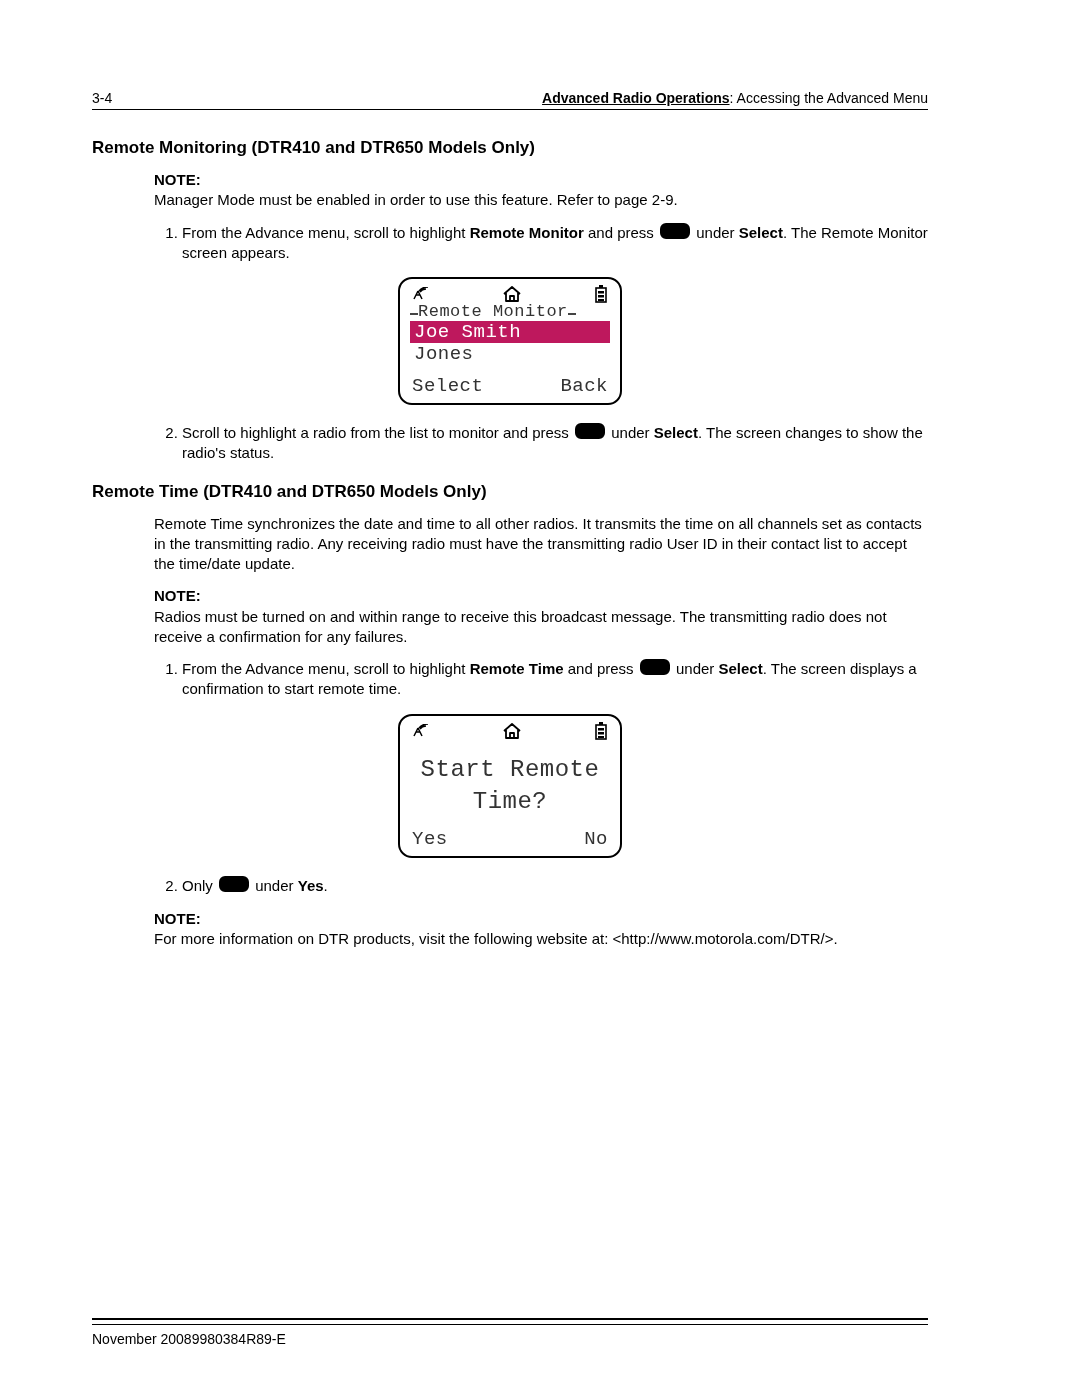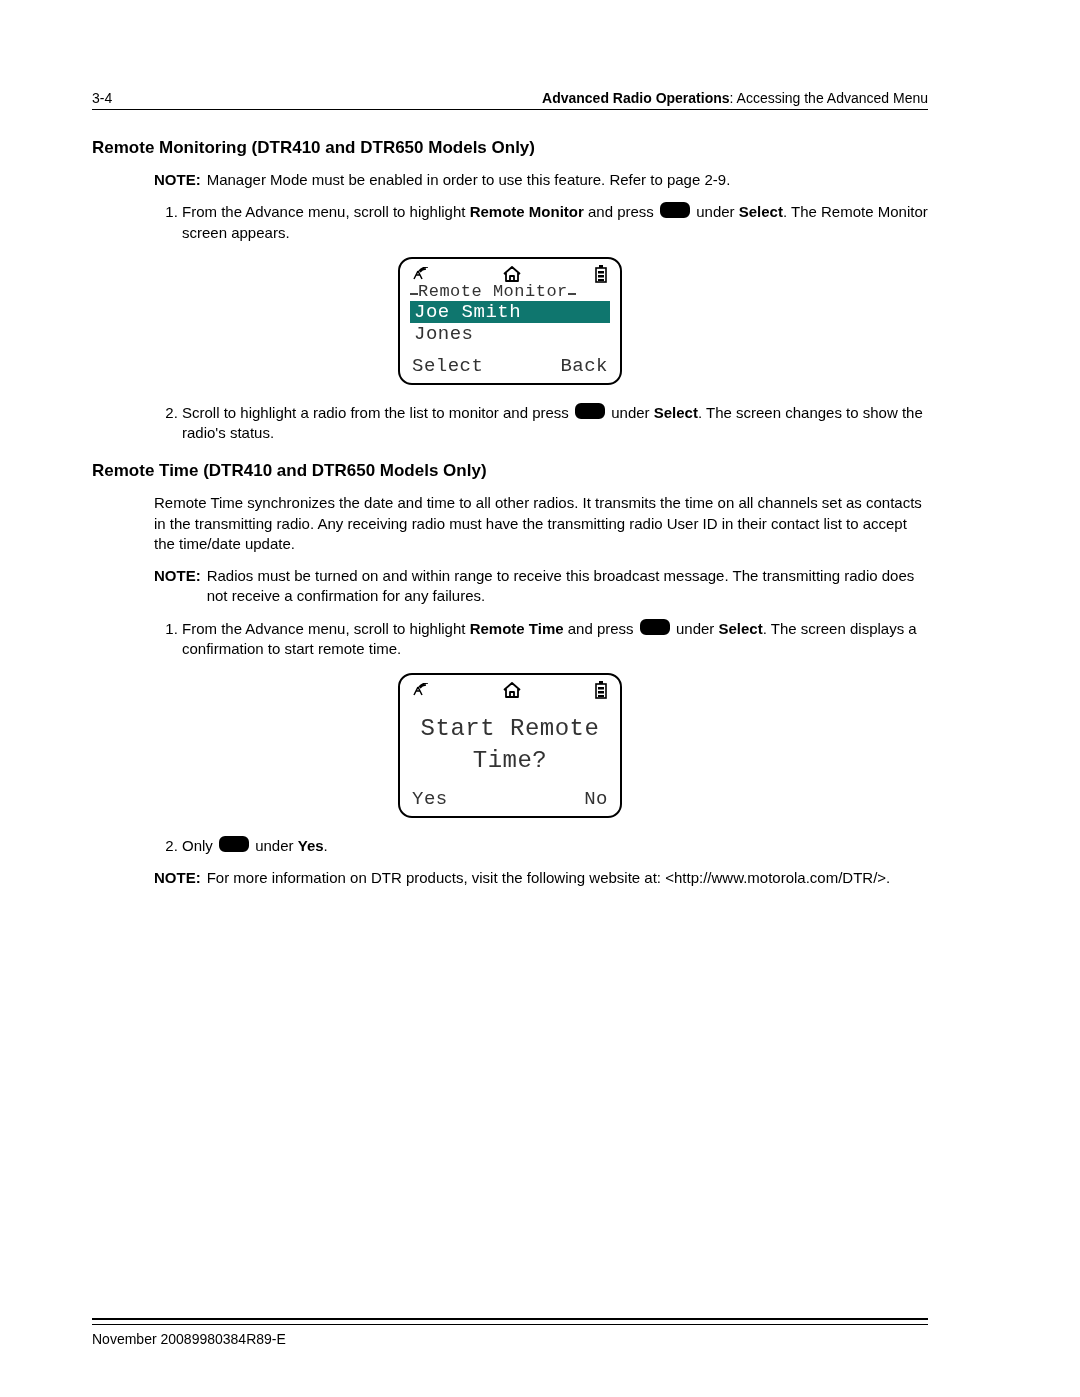--- a/index.html
+++ b/index.html
@@ -17,36 +17,37 @@
     position: relative;
   }
   .header-row {
     display: flex;
     justify-content: space-between;
     font-size: 14px;
     border-bottom: 1px solid #000;
     padding-bottom: 3px;
     margin-bottom: 28px;
   }
-  .header-right b { font-weight: bold; }
+  .header-right b { font-weight: bold; text-decoration: underline; }
   h2.section {
     font-size: 17px;
     font-weight: bold;
     margin: 18px 0 12px 0;
   }
   .body-block {
     margin-left: 62px;
     margin-bottom: 12px;
     line-height: 1.35;
   }
   .note-block {
     margin-left: 62px;
     margin-bottom: 12px;
     line-height: 1.35;
     display: flex;
+    flex-direction: column;
   }
   .note-label {
     font-weight: bold;
     white-space: nowrap;
     margin-right: 6px;
   }
   ol.steps {
     margin: 0 0 12px 62px;
     padding-left: 28px;
   }
@@ -97,21 +98,21 @@
     letter-spacing: 0.5px;
     white-space: nowrap;
   }
   .lcd-item {
     font-size: 19px;
     color: #333;
     padding: 0 4px;
     letter-spacing: 0.5px;
   }
   .lcd-item.sel {
-    background: #0f766e;
+    background: #be185d;
     color: #fff;
   }
   .lcd-softkeys {
     display: flex;
     justify-content: space-between;
     font-size: 19px;
     color: #333;
     margin-top: 10px;
     padding: 0 2px;
     letter-spacing: 0.5px;

